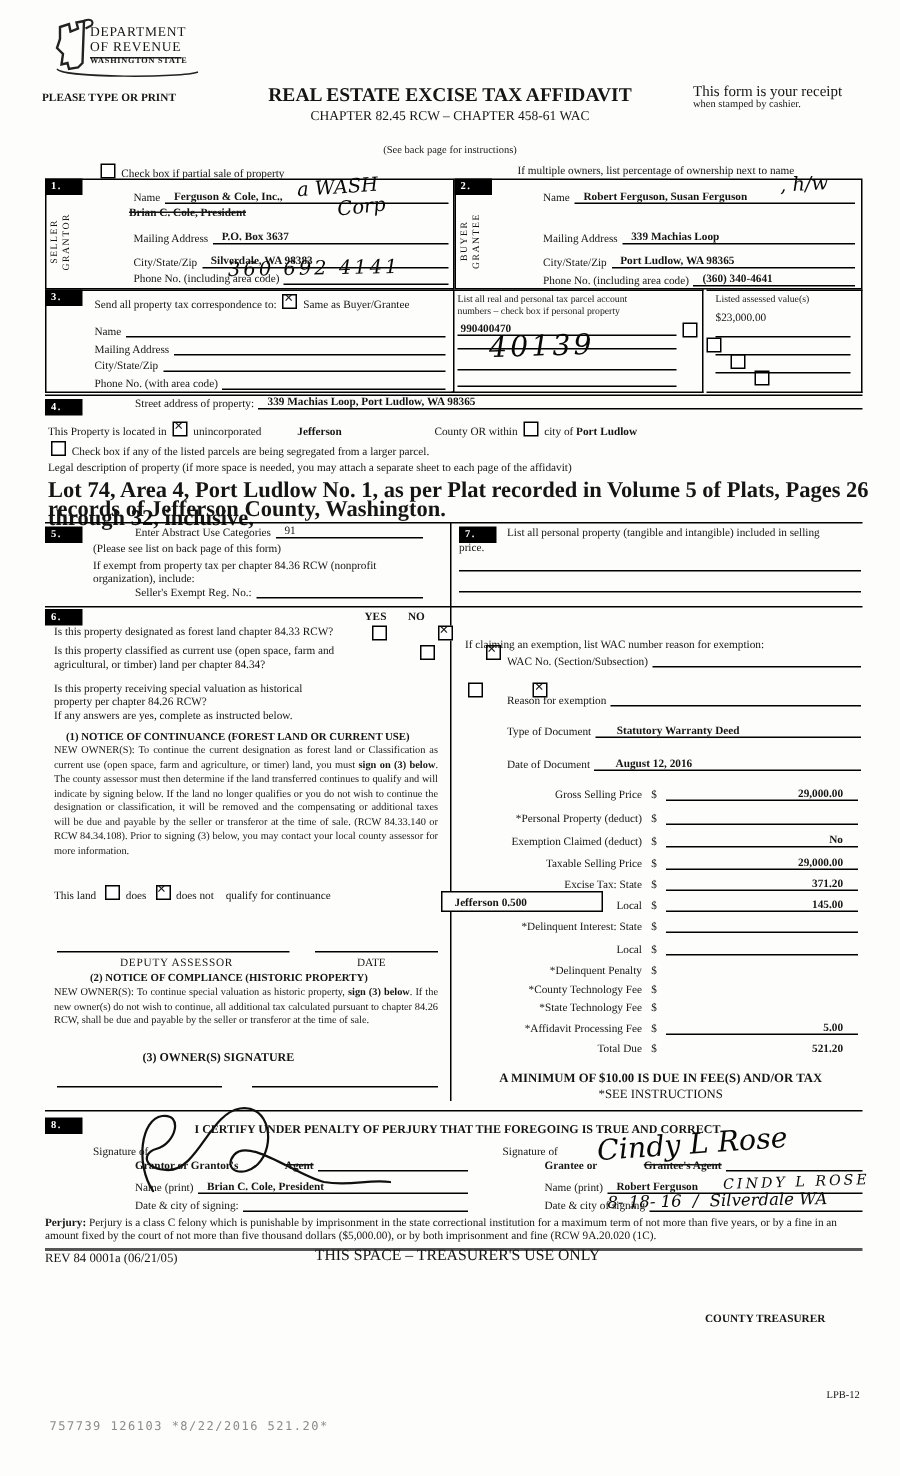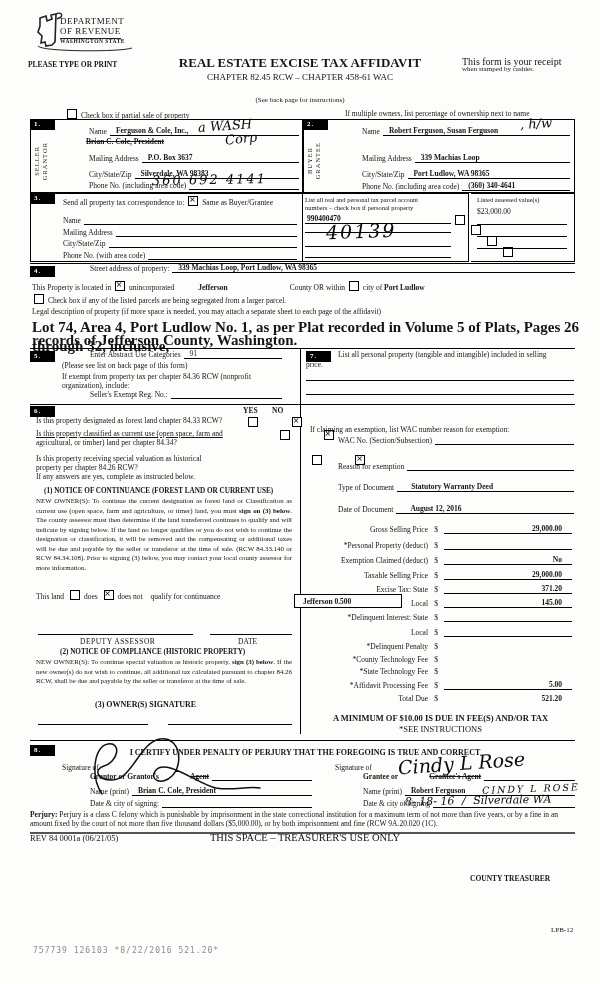--- a/index.html
+++ b/index.html
@@ -219,21 +219,21 @@
   
   <div class="hr" style="left:30px;top:404px;width:545px;"></div>
   <div class="secnum" style="left:30px;top:406px;">6.</div>
   <div class="abs b" style="left:243px;top:406px;">YES</div>
   <div class="abs b" style="left:272px;top:406px;">NO</div>
 
   <div class="abs" style="left:36px;top:416px;width:200px;">Is this property designated as forest land chapter 84.33 RCW?</div>
   <span class="cb abs" style="left:246px;top:417px;"></span>
   <span class="cb on abs" style="left:274px;top:417px;"></span>
 
-  <div class="abs" style="left:36px;top:429px;width:205px;text-decoration:underline;">Is this property  classified as current use (open space, farm and</div>
+  <div class="abs" style="left:36px;top:429px;width:205px;">Is this property  classified as current use (open space, farm and</div>
   <div class="abs" style="left:36px;top:438px;width:205px;">agricultural, or timber) land per chapter 84.34?</div>
   <span class="cb abs" style="left:246px;top:430px;"></span>
   <span class="cb on abs" style="left:274px;top:430px;"></span>
 
   <div class="abs" style="left:36px;top:454px;width:205px;">Is this property receiving special valuation as historical</div>
   <div class="abs" style="left:36px;top:463px;width:205px;">property per chapter 84.26 RCW?</div>
   <span class="cb abs" style="left:246px;top:455px;"></span>
   <span class="cb on abs" style="left:274px;top:455px;"></span>
   <div class="abs" style="left:36px;top:472px;">If any answers are yes, complete as instructed below.</div>
 

